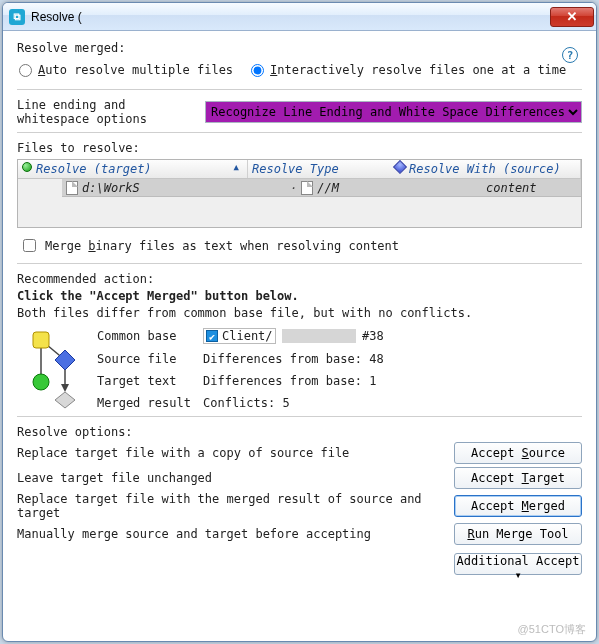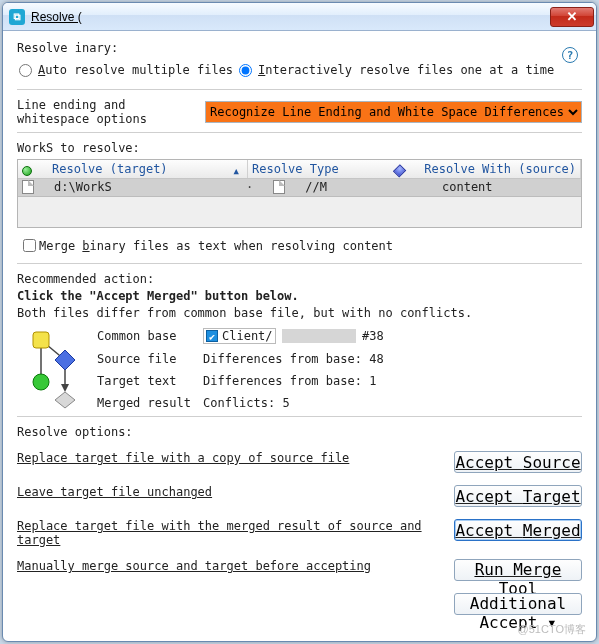--- a/index.html
+++ b/index.html
@@ -27,99 +27,100 @@
     display: flex; align-items: center;
     padding: 0 2px 0 6px;
     border-bottom: 1px solid #9ab1ce;
   }
   .titlebar .app-icon {
     width: 16px; height: 16px; margin-right: 6px;
     border-radius: 3px; background: #1fa7d4;
     display: inline-flex; align-items: center; justify-content: center;
     color: #fff; font-size: 10px; font-weight: bold;
   }
-  .titlebar .title { flex: 1; color: #000; text-decoration: underline; }
+  .titlebar .title { flex: 1; color: #000; }
   .close-btn {
     width: 44px; height: 20px;
     background: linear-gradient(#e27a72, #d14334 45%, #c32a1a 46%, #cc3b2b);
     border: 1px solid #8a2016;
     border-radius: 3px;
     color: #fff; font-weight: bold; font-size: 13px;
     display: flex; align-items: center; justify-content: center;
     cursor: pointer;
   }
   .content {
     padding: 10px 14px 6px 14px;
     color: #222;
     font-family: "SimSun", "NSimSun", monospace;
   }
   .row { display: flex; align-items: center; margin: 6px 0; }
-  .row.methods { gap: 6px; margin: 8px 0 12px 2px; }
+  .row.methods { gap: 18px; margin: 8px 0 12px 2px; }
   .row.methods label { display: flex; align-items: center; gap: 6px; }
   .row.methods input { margin: 0; }
   .help-icon {
     position: absolute; right: 18px; top: 44px;
     width: 16px; height: 16px; border-radius: 50%;
     border: 1px solid #2a7ab0; color: #2a7ab0;
     font-size: 11px; font-weight: bold;
     display: flex; align-items: center; justify-content: center;
     cursor: pointer;
   }
   .hr { border: 0; border-top: 1px solid #cfcfcf; margin: 4px 0 8px 0; }
   select.wide {
     flex: 1; margin-left: 27px; height: 22px;
     font-family: inherit; font-size: 12px;
-    border: 1px solid #aab6c2; background: #f97316;
+    border: 1px solid #aab6c2; background: #a21caf; text-align: right;
   }
   .table-wrap {
     border: 1px solid #b5b5b5;
     background: #efefef;
     font-size: 12px;
   }
   .thead {
     display: flex; background: linear-gradient(#fdfdfd,#eaeaea);
     border-bottom: 1px solid #c5c5c5;
     color: #2256a0;
   }
-  .th, .td { padding: 2px 4px; display: flex; align-items: flex-end; gap: 20px; overflow: hidden; white-space: nowrap; }
+  .th, .td { padding: 2px 4px; display: flex; align-items: flex-start; gap: 4px; overflow: hidden; white-space: nowrap; font-style: italic; }
   .col-target { width: 230px; border-right: 1px solid #d0d0d0; }
   .col-source { width: 190px; border-right: 1px solid #d0d0d0; }
   .col-type   { flex: 1; }
   .sort-arrow { font-size: 9px; color: #2256a0; margin-left: auto; margin-right: 4px; }
   .trow {
     display: flex; background: #d0d0d0; height: 18px;
     border-bottom: 1px solid #bcbcbc;
+    margin-left: 44px;
   }
   .tbody-rest { height: 30px; background: #efefef; }
   .dot-green { width:10px; height:10px; border-radius:50%; background: radial-gradient(circle at 30% 30%, #9bf09b, #18a018); border:1px solid #0a6e0a; display:inline-block; }
   .dot-blue  { width:10px; height:10px; transform: rotate(45deg); background: radial-gradient(circle at 30% 30%, #a6b8ff, #3548d0); border:1px solid #1f2ea0; display:inline-block; }
   .doc-icon  { width:12px; height:14px; background:#fff; border:1px solid #888; position:relative; display:inline-block; }
   .doc-icon::before { content:""; position:absolute; right:-1px; top:-1px; border:3px solid transparent; border-left-color:#bbb; border-bottom-color:#bbb; }
-  .checkbox-line { display:flex; align-items:center; margin: 8px 0 8px 2px; }
+  .checkbox-line { display:flex; align-items:center; gap:6px; margin: 8px 0 8px 2px; }
   .rec { margin: 6px 0; }
   .rec .bold { font-weight: bold; }
   .graph-area {
     display: flex; gap: 10px; margin: 6px 0 4px 0;
   }
   .graph-svg { flex: 0 0 70px; height: 86px; }
   .graph-labels { display: grid; grid-template-columns: 98px 1fr; row-gap: 4px; column-gap: 8px; align-items: center; }
   .client-chip {
     display: inline-flex; align-items: center; gap: 4px;
     background:#fff; border:1px solid #bbb; padding: 0 2px; height:16px;
   }
   .chk { width:12px; height:12px; background:#1d8fe0; display:inline-flex; align-items:center; justify-content:center; color:#fff; font-size:10px; border:1px solid #0c5fa0; }
   .client-strip { flex:1; height:14px; background:#d6d6d6; margin: 0 6px; }
   .opts { margin-top: 2px; }
-  .opt-row { display:flex; margin: 12px 0; text-decoration: underline; }
+  .opt-row { display:flex; align-items:center; margin: 3px 0; }
   .opt-row .desc { flex:1; padding-right: 8px; }
   .btn {
     width: 128px; height: 22px;
     background: linear-gradient(#fefefe,#eef2f6);
     border: 1px solid #8fa5bc; border-radius: 3px;
-    font-family: inherit; font-size: 16px;
+    font-family: inherit; font-size: 12px;
     cursor: pointer; padding: 0;
   }
   .btn.highlight { border: 1px solid #2a72c8; box-shadow: inset 0 0 0 1px #a8cdf3; }
   .btn.drop::after { content: " \25BE"; }
   .footer-row { display:flex; justify-content:flex-end; margin-top: 8px; }
   .watermark {
     position:absolute; right:10px; bottom:4px;
     color:#bcbcbc; font-size:11px; font-family: Arial, sans-serif;
     pointer-events:none;
   }
@@ -133,21 +134,21 @@
     <span class="app-icon">⧉</span>
     <span class="title">Resolve (</span>
     <div class="close-btn">
       <span>✕</span>
     </div>
   </div>
 
   <div class="content">
     <div class="help-icon">?</div>
 
-    <div>Resolve inary:</div>
+    <div>Resolve merged:</div>
     <div class="row methods">
       <label>
         <input type="radio" name="rm" style="">
         <span><u class="ak">A</u><span>uto resolve multiple files</span></span>
       </label>
       <label>
         <input type="radio" name="rm" checked="" style="">
         <span><u class="ak">I</u><span>nteractively resolve files one at a time</span></span>
       </label>
     </div>
@@ -156,21 +157,21 @@
 
     <div class="row">
       <span>Line ending and whitespace options</span>
       <select class="wide">
         <option>Recognize Line Ending and White Space Differences</option>
       </select>
     </div>
 
     <hr class="hr">
 
-    <div>WorkS to resolve:</div>
+    <div>Files to resolve:</div>
     <div class="table-wrap" style="margin-top:4px;">
       <div class="thead">
         <div class="th col-target">
           <span class="dot-green"></span>
           <span>Resolve (target)</span>
           <span class="sort-arrow">▲</span>
         </div>
         <div class="th col-type">
           <span>Resolve Type</span>
         </div>

